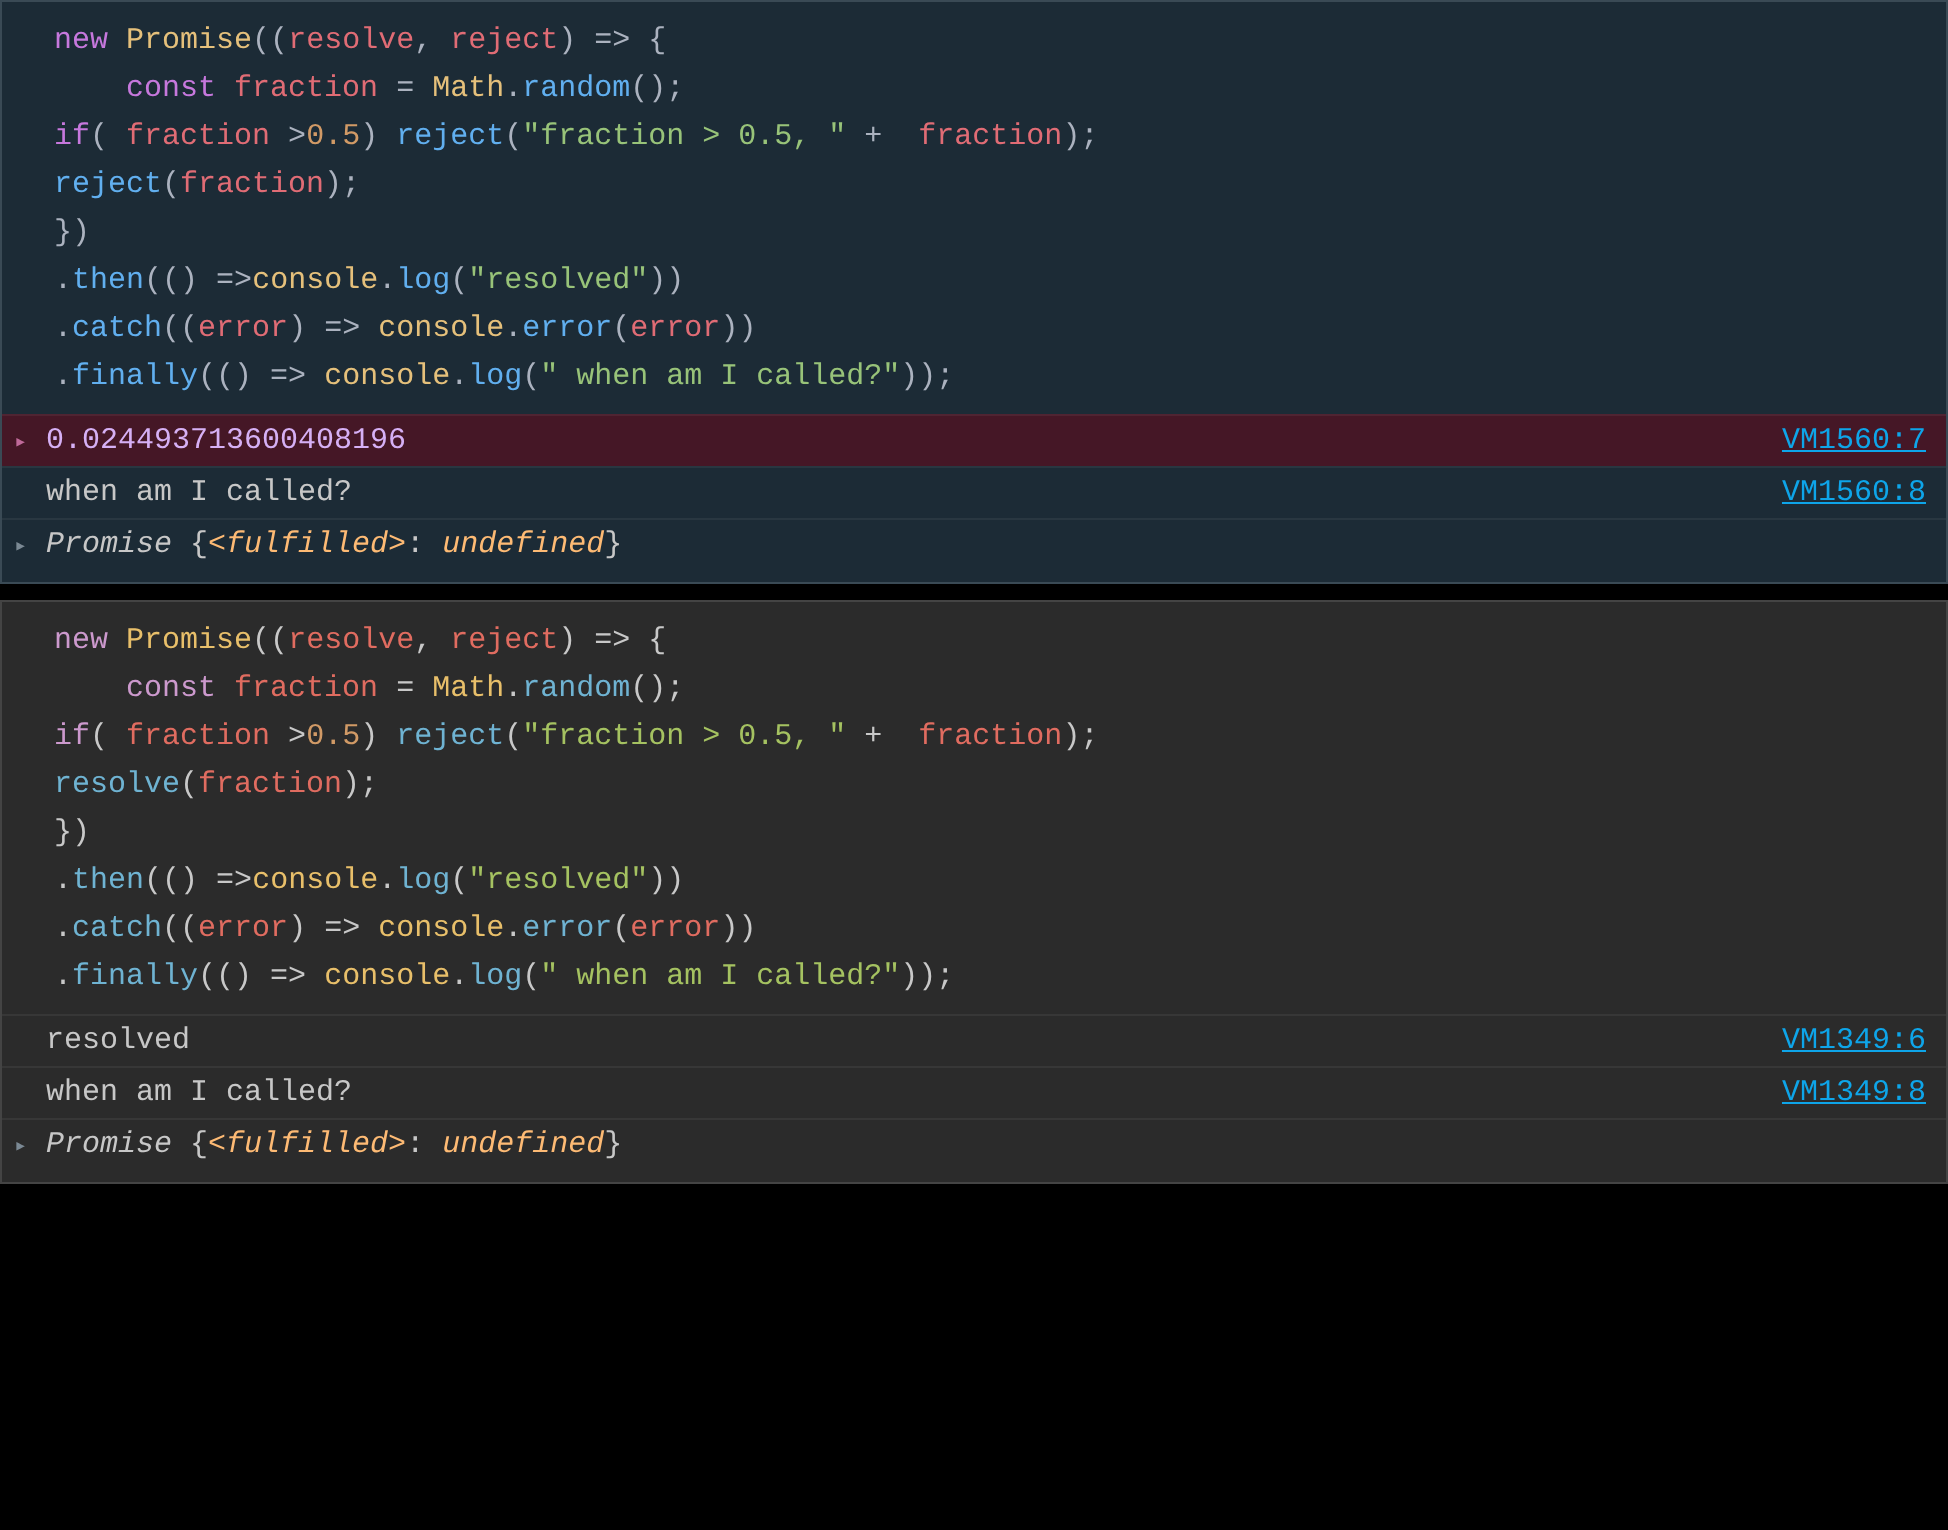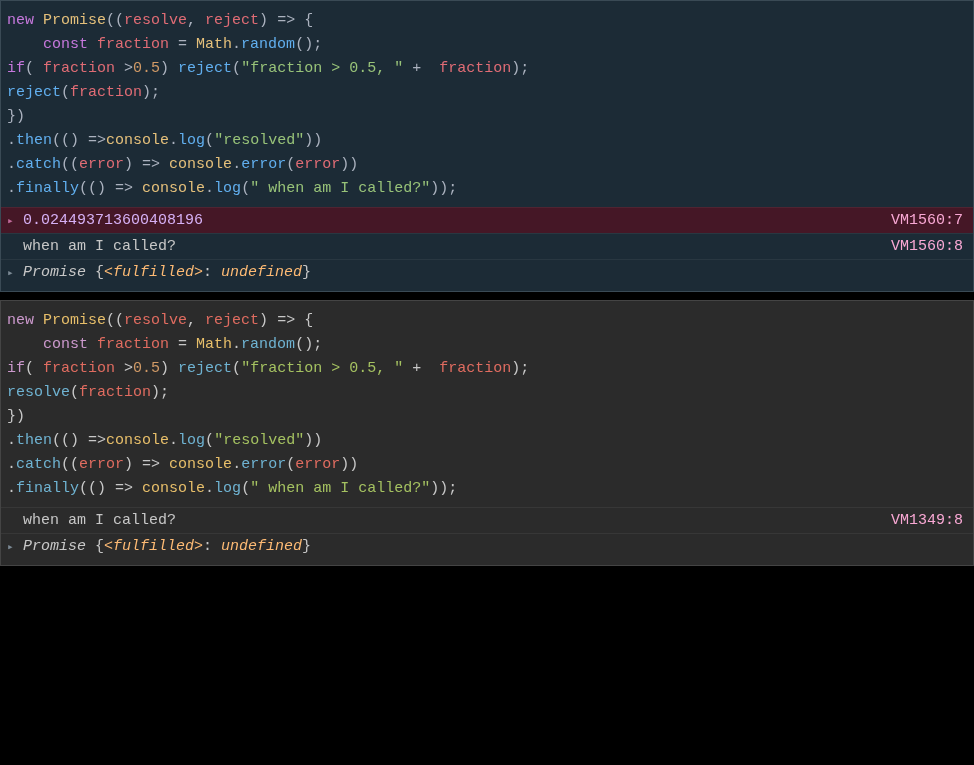--- a/index.html
+++ b/index.html
@@ -22,20 +22,21 @@
   .panel2 {
     background: #2b2b2b;
     border: 1px solid #444;
     padding: 6px 0 6px 0;
   }
   .code-block {
     padding: 2px 6px 6px 6px;
     line-height: 1.6;
     white-space: pre;
     color: #ccc;
+    margin-left: 20px;
   }
   .row {
     display: flex;
     justify-content: space-between;
     align-items: center;
     padding: 4px 10px 4px 6px;
     position: relative;
     border-top: 1px solid rgba(255,255,255,0.06);
   }
   .row .left {
@@ -47,21 +48,22 @@
     color: #7b8994;
     font-size: 11px;
     width: 12px;
     display: inline-block;
   }
   .row .msg {
     color: #c7c7c7;
     text-align: center;
   }
   .row .src {
-    color: #f9a8d4;
+    color: #0ea5e9;
+    text-decoration: underline;
     cursor: pointer;
   }
   .row.error {
     background: rgba(120, 0, 20, 0.45);
   }
   .row.error .msg { color: #d6b0f5; }
   .row.error .arrow { color: #c06a9a; }
   .row.result .msg { color: #a0a7b0; }
 
   
@@ -131,20 +133,27 @@
 <div class="panel panel2 p2">
   <div class="code-block"><span class="kw">new</span> <span class="cls">Promise</span><span class="pn">((</span><span class="var">resolve</span><span class="pn">, </span><span class="var">reject</span><span class="pn">) </span><span class="op">=&gt;</span><span class="pn"> {</span>
 <span>    </span><span class="kw">const</span><span> </span><span class="var">fraction</span><span class="op"> = </span><span class="cls">Math</span><span class="pn">.</span><span class="fn">random</span><span class="pn">();</span>
 <span class="kw">if</span><span class="pn">( </span><span class="var">fraction</span><span class="op"> &gt;</span><span class="num">0.5</span><span class="pn">) </span><span class="fn">reject</span><span class="pn">(</span><span class="str">"fraction &gt; 0.5, "</span><span class="op"> + </span><span class="var"> fraction</span><span class="pn">);</span>
 <span class="fn">resolve</span><span class="pn">(</span><span class="var">fraction</span><span class="pn">);</span>
 <span class="pn">})</span>
 <span class="pn">.</span><span class="fn">then</span><span class="pn">(() </span><span class="op">=&gt;</span><span class="cls">console</span><span class="pn">.</span><span class="fn">log</span><span class="pn">(</span><span class="str">"resolved"</span><span class="pn">))</span>
 <span class="pn">.</span><span class="fn">catch</span><span class="pn">((</span><span class="var">error</span><span class="pn">) </span><span class="op">=&gt;</span><span> </span><span class="cls">console</span><span class="pn">.</span><span class="fn">error</span><span class="pn">(</span><span class="var">error</span><span class="pn">))</span>
 <span class="pn">.</span><span class="fn">finally</span><span class="pn">(() </span><span class="op">=&gt;</span><span> </span><span class="cls">console</span><span class="pn">.</span><span class="fn">log</span><span class="pn">(</span><span class="str">" when am I called?"</span><span class="pn">));</span></div>
 
+  <div class="row">
+    <div class="left">
+      <span class="arrow"></span>
+      <span class="msg">resolved</span>
+    </div>
+    <span class="src">VM1349:6</span>
+  </div>
 
   <div class="row">
     <div class="left">
       <span class="arrow"></span>
       <span class="msg"> when am I called?</span>
     </div>
     <span class="src">VM1349:8</span>
   </div>
 
   <div class="row result">

